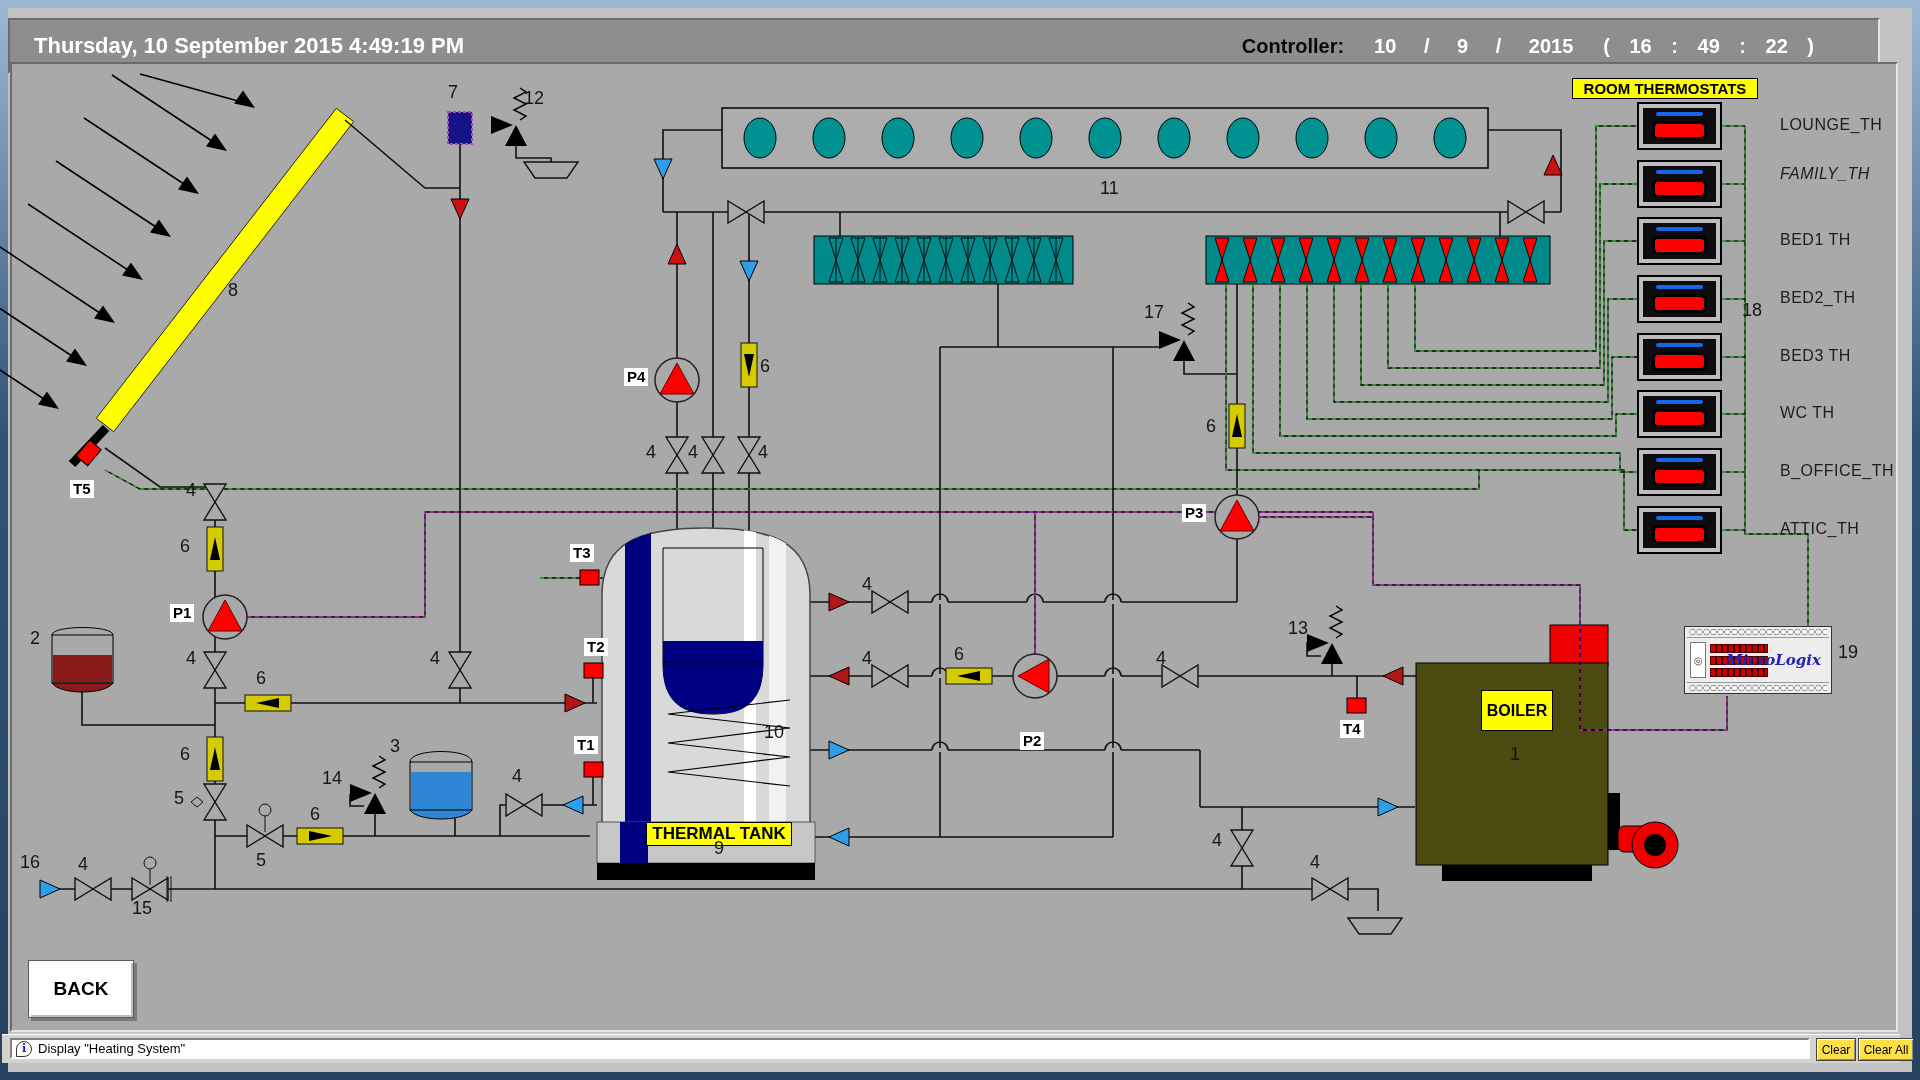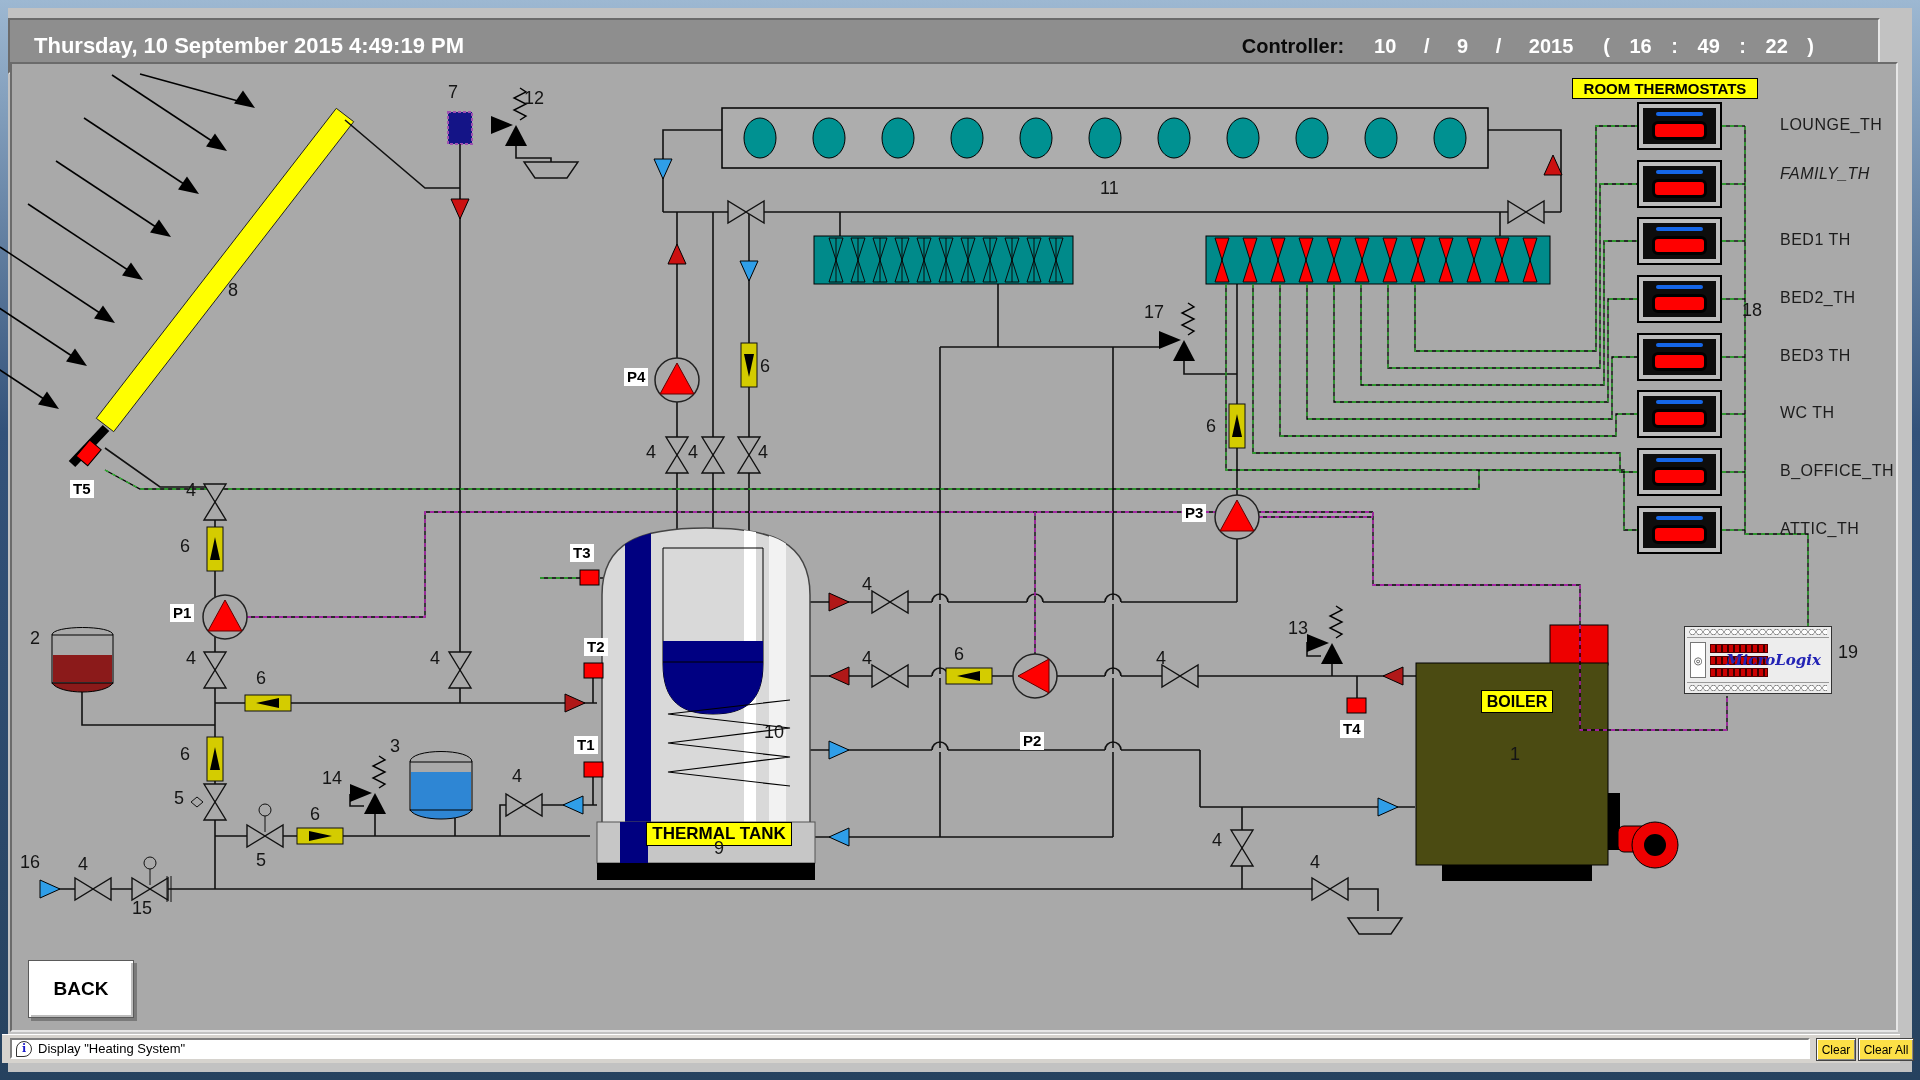--- a/index.html
+++ b/index.html
@@ -445,21 +445,21 @@
         <polygon points="451,199 469,199 460,219" fill="#cc1111" stroke="#000" stroke-width="1"></polygon>
         <polygon points="654,159 672,159 663,179" fill="#2f9ee8" stroke="#000" stroke-width="1"></polygon>
         <polygon points="740,261 758,261 749,281" fill="#2f9ee8" stroke="#000" stroke-width="1"></polygon>
         <polygon points="668,264 686,264 677,244" fill="#cc1111" stroke="#000" stroke-width="1"></polygon>
         <polygon points="1544,175 1562,175 1553,155" fill="#cc1111" stroke="#000" stroke-width="1"></polygon>
       </g>
   </svg>
 
   <div class="ylab" style="left:1572px;top:78px;width:186px;height:21px;font-size:15px;">ROOM THERMOSTATS</div>
   <div class="ylab" style="left:646px;top:822px;width:146px;height:24px;font-size:17px;">THERMAL TANK</div>
-  <div class="ylab" style="left:1481px;top:690px;width:72px;height:23px;font-size:16px;">BOILER</div>
+  <div class="ylab" style="left:1481px;top:690px;width:72px;height:41px;font-size:16px;">BOILER</div>
 
   <div class="numlab" style="left:228px;top:280px;">8</div>
   <div class="numlab" style="left:1100px;top:178px;">11</div>
   <div class="numlab" style="left:714px;top:838px;">9</div>
   <div class="numlab" style="left:764px;top:722px;">10</div>
   <div class="numlab" style="left:1510px;top:744px;">1</div>
   <div class="numlab" style="left:1838px;top:642px;">19</div>
   <div class="numlab" style="left:1742px;top:300px;">18</div>
 
   <div class="plc">

